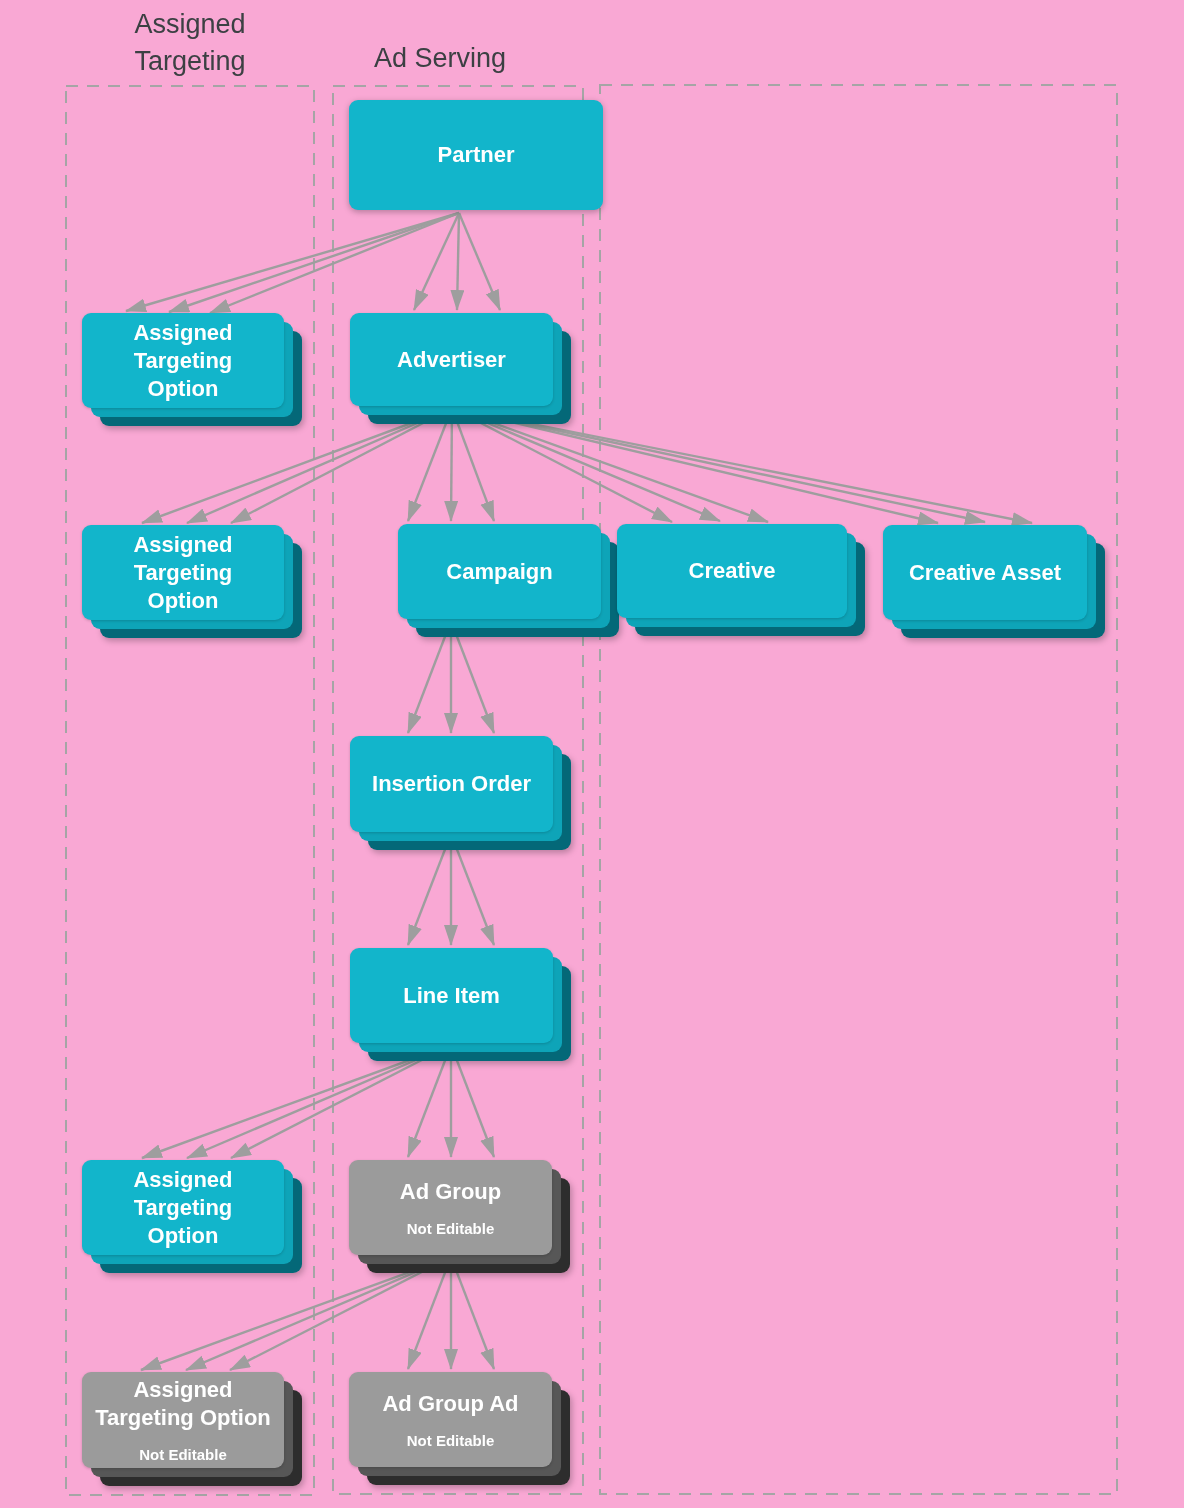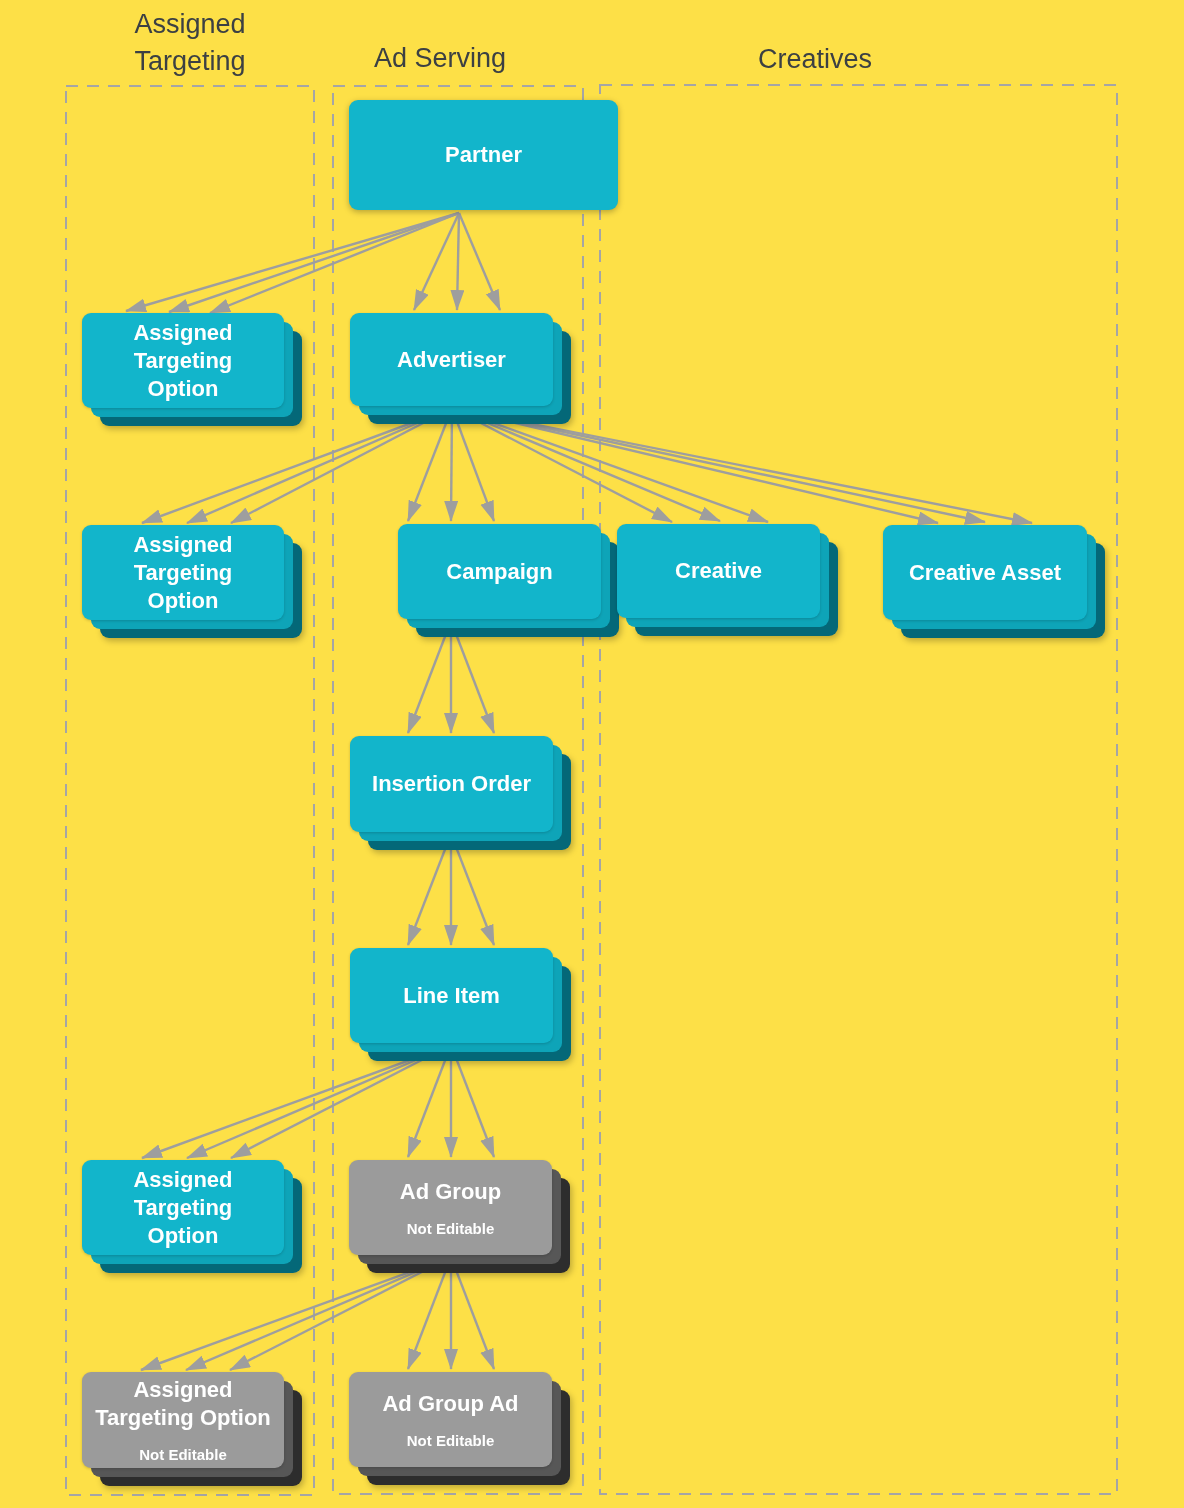--- a/index.html
+++ b/index.html
@@ -1,17 +1,17 @@
 <!DOCTYPE html>
 <html style="--cyan: #12B5CB; --cyan-mid: #0EA4B8; --cyan-dark: #046878; --gray: #9B9B9B; --gray-mid: #575757; --gray-dark: #2D2D2D; --arrow: #9E9E9E; --dash: #A5A5A5; --header-text: #3C4043;"><head>
 <meta charset="utf-8">
 <style>
   html,body{margin:0;padding:0;background:#ffffff;}
   .stage{
-    position:relative;width:1184px;height:1508px;background:#fde047;overflow:hidden;
+    position:relative;width:1184px;height:1508px;background:#f9a8d4;overflow:hidden;
     font-family:"Liberation Sans", sans-serif;
   }
   #conn{position:absolute;left:0;top:0;width:1184px;height:1508px;}
   .hdr{
     position:absolute;font-size:27px;color:var(--header-text);
     text-align:center;white-space:pre-line;line-height:37px;
   }
   .hdr-at{left:66px;top:6px;width:248px;}
   .hdr-as{left:315px;top:40px;width:250px;}
   .hdr-cr{left:660px;top:41px;width:310px;}
@@ -105,23 +105,22 @@
       </g>
       <g>
         <line x1="451" y1="1257" x2="408" y2="1369" stroke="#9E9E9E" stroke-width="2.4" marker-end="url(#ah)"></line>
         <line x1="451" y1="1257" x2="451" y2="1369" stroke="#9E9E9E" stroke-width="2.4" marker-end="url(#ah)"></line>
         <line x1="451" y1="1257" x2="494" y2="1369" stroke="#9E9E9E" stroke-width="2.4" marker-end="url(#ah)"></line>
       </g>
     </svg>
   <div class="hdr hdr-at">Assigned
 Targeting</div>
   <div class="hdr hdr-as">Ad Serving</div>
-  <div class="hdr hdr-cr">Creatives</div>
   <div id="nodes">
-      <div class="node cyan flat" style="left: 349px; top: 100px; width: 254px; height: 110px; padding-left: 15px;">
+      <div class="node cyan flat" style="left: 349px; top: 100px; width: 254px; height: 110px;">
         <div class="face">
           <div class="line">Partner</div>
         </div>
       </div>
       <div class="node cyan stacked" style="left: 82px; top: 313px; width: 202px; height: 95px;">
         <div class="layer l3"></div>
         <div class="layer l2"></div>
         <div class="face">
           <div class="line">Assigned</div>
           <div class="line">Targeting</div>
@@ -144,21 +143,21 @@
           <div class="line">Option</div>
         </div>
       </div>
       <div class="node cyan stacked" style="left: 350px; top: 524px; width: 203px; height: 95px; margin-left: 48px;">
         <div class="layer l3"></div>
         <div class="layer l2"></div>
         <div class="face">
           <div class="line">Campaign</div>
         </div>
       </div>
-      <div class="node cyan stacked" style="left: 617px; top: 524px; width: 203px; height: 94px;">
+      <div class="node cyan stacked" style="left: 617px; top: 524px; width: 230px; height: 94px;">
         <div class="layer l3"></div>
         <div class="layer l2"></div>
         <div class="face">
           <div class="line">Creative</div>
         </div>
       </div>
       <div class="node cyan stacked" style="left: 883px; top: 525px; width: 204px; height: 95px;">
         <div class="layer l3"></div>
         <div class="layer l2"></div>
         <div class="face">

